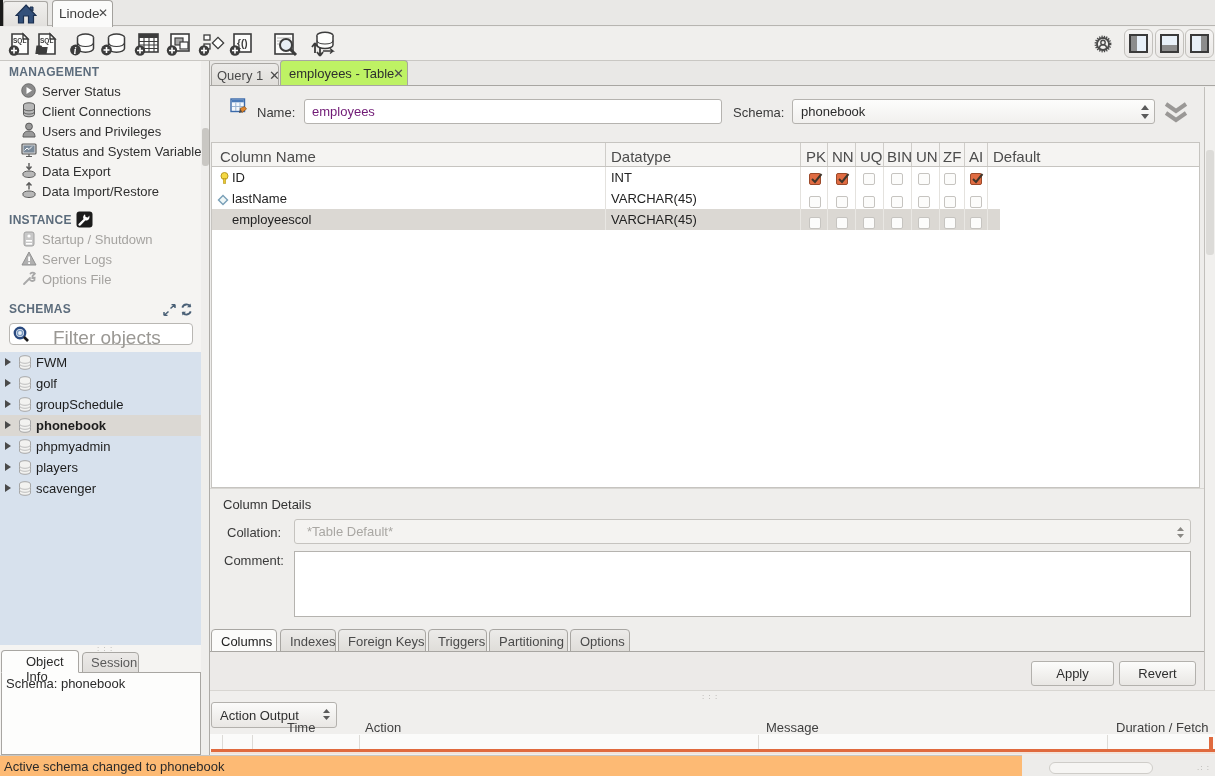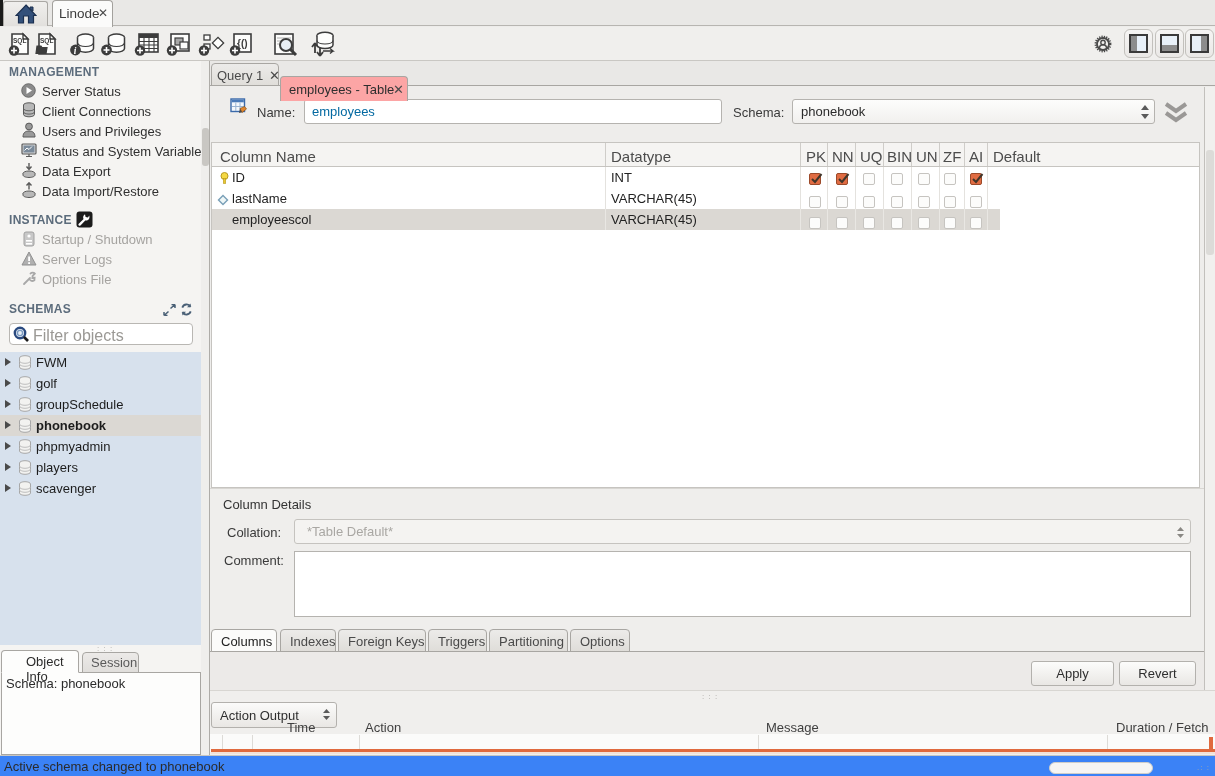--- a/index.html
+++ b/index.html
@@ -10,43 +10,43 @@
 #blackedge { left:0; top:0; width:3px; height:26px; background:#1a1a1a; }
 #homebtn { left:3px; top:1px; width:45px; height:25px; background:linear-gradient(#f0efed,#e2e0dd); border:1px solid #aaa8a4; border-bottom:none; border-radius:3px 3px 0 0; }
 #linodetab { left:52px; top:0px; width:61px; height:27px; background:#fbfbfa; border:1px solid #a3a19d; border-bottom:none; border-radius:4px 4px 0 0; z-index:3; }
 #toolbar { left:0; top:27px; width:1215px; height:34px; background:#f0efed; border-bottom:1px solid #c9c7c3; }
 .pbtn { position:absolute; width:29px; height:29px; background:linear-gradient(#f6f5f4,#eae8e6); border:1px solid #c2c0bc; border-radius:6px; }
 #sidebar { left:0; top:61px; width:201px; height:694px; background:#f5f4f2; }
 .sechdr { position:absolute; font-weight:bold; font-size:12px; color:#5c6c7c; letter-spacing:0.3px; }
 .sitem { position:absolute; left:42px; font-size:13px; color:#303030; white-space:nowrap; }
 .sitem.dis { color:#a5a3a0; }
 #filterbox { left:9px; top:323px; width:184px; height:22px; background:#fff; border:1px solid #b9b7b3; border-radius:4px; }
-#filterbox span { position:absolute; left:23px; top:3px; color:#9a9894; font-size:16px;text-align:center; }
+#filterbox span { position:absolute; left:43px; top:3px; color:#9a9894; font-size:19px;text-align:center; }
 #schemalist { left:0px; top:352px; width:201px; height:293px; background:#d7e1ed; }
 .srow { position:absolute; left:0; width:201px; height:21px; }
 .srow .arr { position:absolute; left:5px; top:6px; width:0; height:0; border-left:6px solid #4a4a4a; border-top:4px solid transparent; border-bottom:4px solid transparent; }
 .srow .txt { position:absolute; left:36px; top:3px; font-size:13px; color:#1c1c1c; }
 .srow.sel { background:#dbd8d3; }
 .srow.sel .txt { font-weight:bold; }
 .oitab { position:absolute; height:23px; border:1px solid #a8a6a2; border-radius:4px 4px 0 0; font-size:13px; }
 #objinfobody { left:1px; top:672px; width:200px; height:83px; background:#fdfdfc; border:1px solid #a8a6a2; }
 #objinfobody span { position:absolute; left:4px; top:3px; font-size:13px; }
 #sbscroll { left:201px; top:61px; width:9px; height:694px; background:#efeeec; border-right:1px solid #aeaca8; }
 #sbthumb { left:202px; top:128px; width:7px; height:38px; background:#c9c7c3; border-radius:3px; }
 #maintabrow { left:210px; top:61px; width:1005px; height:25px; background:#e9e8e6; border-bottom:1px solid #a8a6a2; }
 #qtab { left:211px; top:63px; width:68px; height:23px; background:linear-gradient(#ecebe9,#e0deda); border:1px solid #a8a6a2; border-radius:4px 4px 0 0; }
 #qtab .lbl { position:absolute; left:5px; top:4px; font-size:13px; color:#4a4a4a; }
-#etab { left:280px; top:76px; width:128px; height:25px; background:#fca5a5; border:1px solid #a8a6a2; border-bottom:none; border-radius:4px 4px 0 0; z-index:3; }
+#etab { left:280px; top:60px; width:128px; height:25px; background:#bef264; border:1px solid #a8a6a2; border-bottom:none; border-radius:4px 4px 0 0; z-index:3; }
 #etab .lbl { position:absolute; left:8px; top:5px; font-size:13px; color:#2e2e2e; }
 .tabx { position:absolute; font-size:13px; color:#4a4a4a; }
 #editorbg { left:210px; top:86px; width:994px; height:604px; background:#eeedeb; }
 #tblicon { left:230px; top:98px; }
 #lblName { left:257px; top:105px; font-size:13px; color:#3a3a3a; }
 #inpName { left:304px; top:99px; width:418px; height:25px; background:#fff; border:1px solid #b5b3af; border-radius:3px; }
-#inpName span { position:absolute; left:7px; top:4px; font-size:13px; color:#0369a1; }
+#inpName span { position:absolute; left:7px; top:4px; font-size:13px; color:#701a75; }
 #lblSchema { left:733px; top:105px; font-size:13px; color:#3a3a3a; }
 #ddSchema { left:792px; top:99px; width:363px; height:25px; background:linear-gradient(#fdfdfc,#f1f0ee); border:1px solid #b5b3af; border-radius:3px; }
 #ddSchema span { position:absolute; left:8px; top:4px; font-size:13px; color:#2b2b2b; }
 #grid { left:211px; top:142px; width:989px; height:346px; background:#fff; border:1px solid #c6c4c0; }
 #gridhdr { left:211px; top:142px; width:989px; height:25px; background:#f5f4f2; border:1px solid #c6c4c0; }
 .gh { position:absolute; top:148px; font-size:15px; color:#4c4c4c; }
 .ghline { position:absolute; top:143px; width:1px; height:23px; background:#cfcdc9; }
 .gvline { position:absolute; top:167px; width:1px; height:63px; background:#e4e2de; }
 .grow { position:absolute; left:212px; width:788px; height:21px; }
 .grow .cn { position:absolute; left:20px; top:3px; font-size:13px; color:#222; }
@@ -71,21 +71,21 @@
 #aocombo { left:211px; top:702px; width:126px; height:26px; background:linear-gradient(#fbfbfa,#e9e7e4); border:1px solid #b3b1ad; border-radius:3px; }
 #aocombo span { position:absolute; left:8px; top:5px; font-size:13px; color:#2e2e2e; }
 #aohdr { left:210px; top:734px; width:1005px; height:18px; background:#fbfbfa; }
 .aoh { position:absolute; top:720px; font-size:13px; color:#3f3f3f; }
 .aovline { position:absolute; top:735px; width:1px; height:16px; background:#dddbd7; }
 #orange1 { left:211px; top:749px; width:1004px; height:3px; background:#e06a3e; }
 #orange2 { left:211px; top:752px; width:1004px; height:2px; background:#f3e2d8; }
 #orangeR { left:1209px; top:737px; width:4px; height:15px; background:#e06a3e; }
 #rscroll { left:1204px; top:87px; width:11px; height:603px; background:#f1f0ee; border-left:1px solid #c2c0bc; }
 #rthumb { left:1206px; top:150px; width:8px; height:105px; background:#dcdbd8; border-radius:3px; }
-#statusbar { left:0; top:755px; width:1215px; height:21px; background:#3b82f6; border-top:1px solid #c8c6c2; }
+#statusbar { left:0; top:755px; width:1022px; height:21px; background:#fdba74; border-top:1px solid #c8c6c2; }
 #statusbar .msg { position:absolute; left:4px; top:3px; font-size:13px; color:#2b2b2b; }
 #statuspill { left:1049px; top:762px; width:104px; height:12px; background:#f6f5f3; border:1px solid #cfcdc9; border-radius:6px; }
 .grip { position:absolute; color:#a8a6a2; font-size:8px; letter-spacing:1px; }
 </style>
 </head>
 <body>
 <div class="abs" id="topstrip"></div>
 <div class="abs" id="blackedge"></div>
 <div class="abs" id="homebtn"></div>
 <svg class="abs" style="left:15px;top:4px;" width="22" height="20" viewBox="0 0 22 20">

